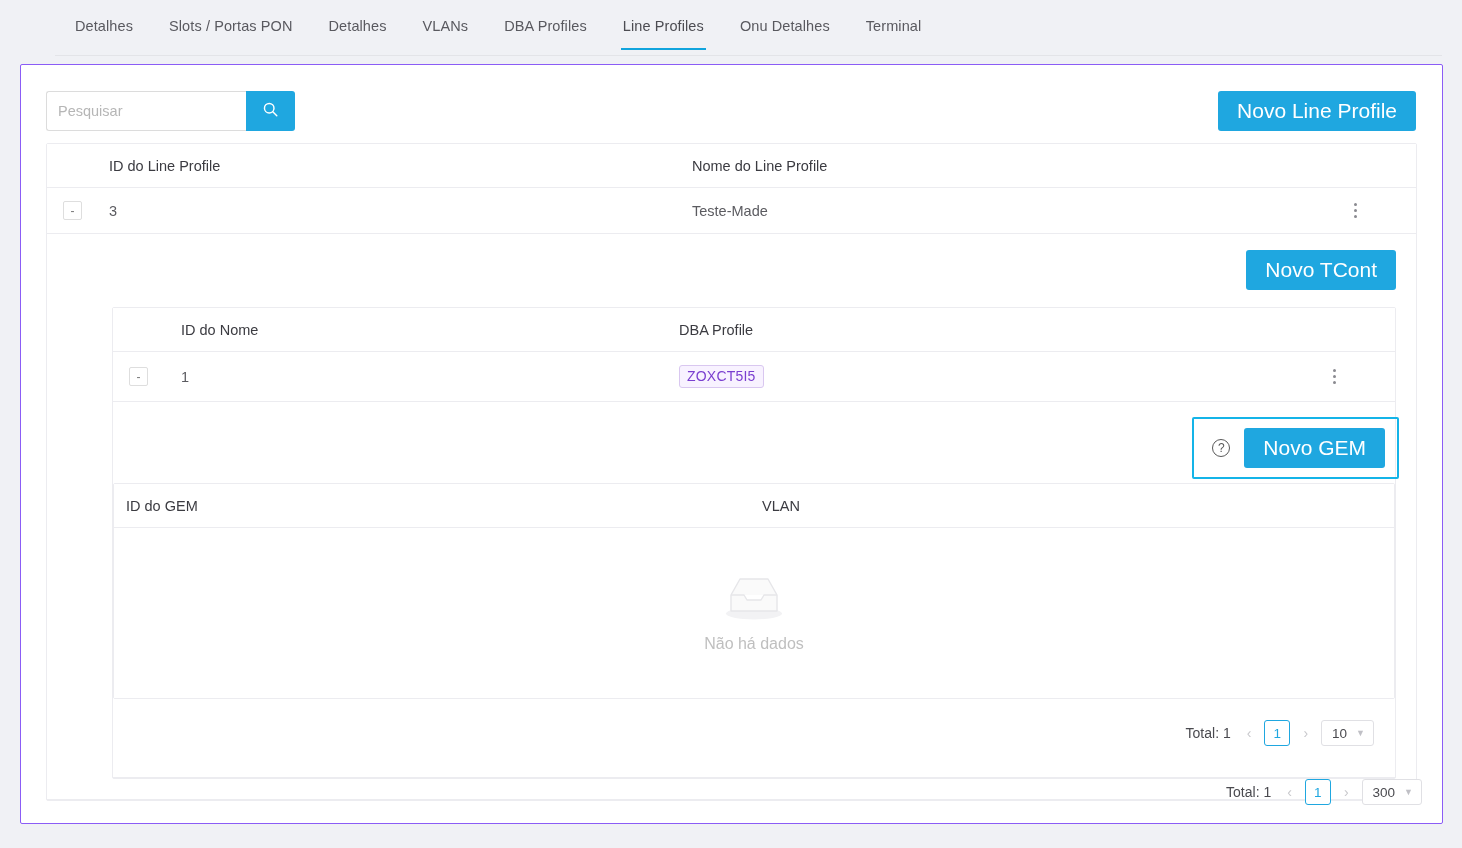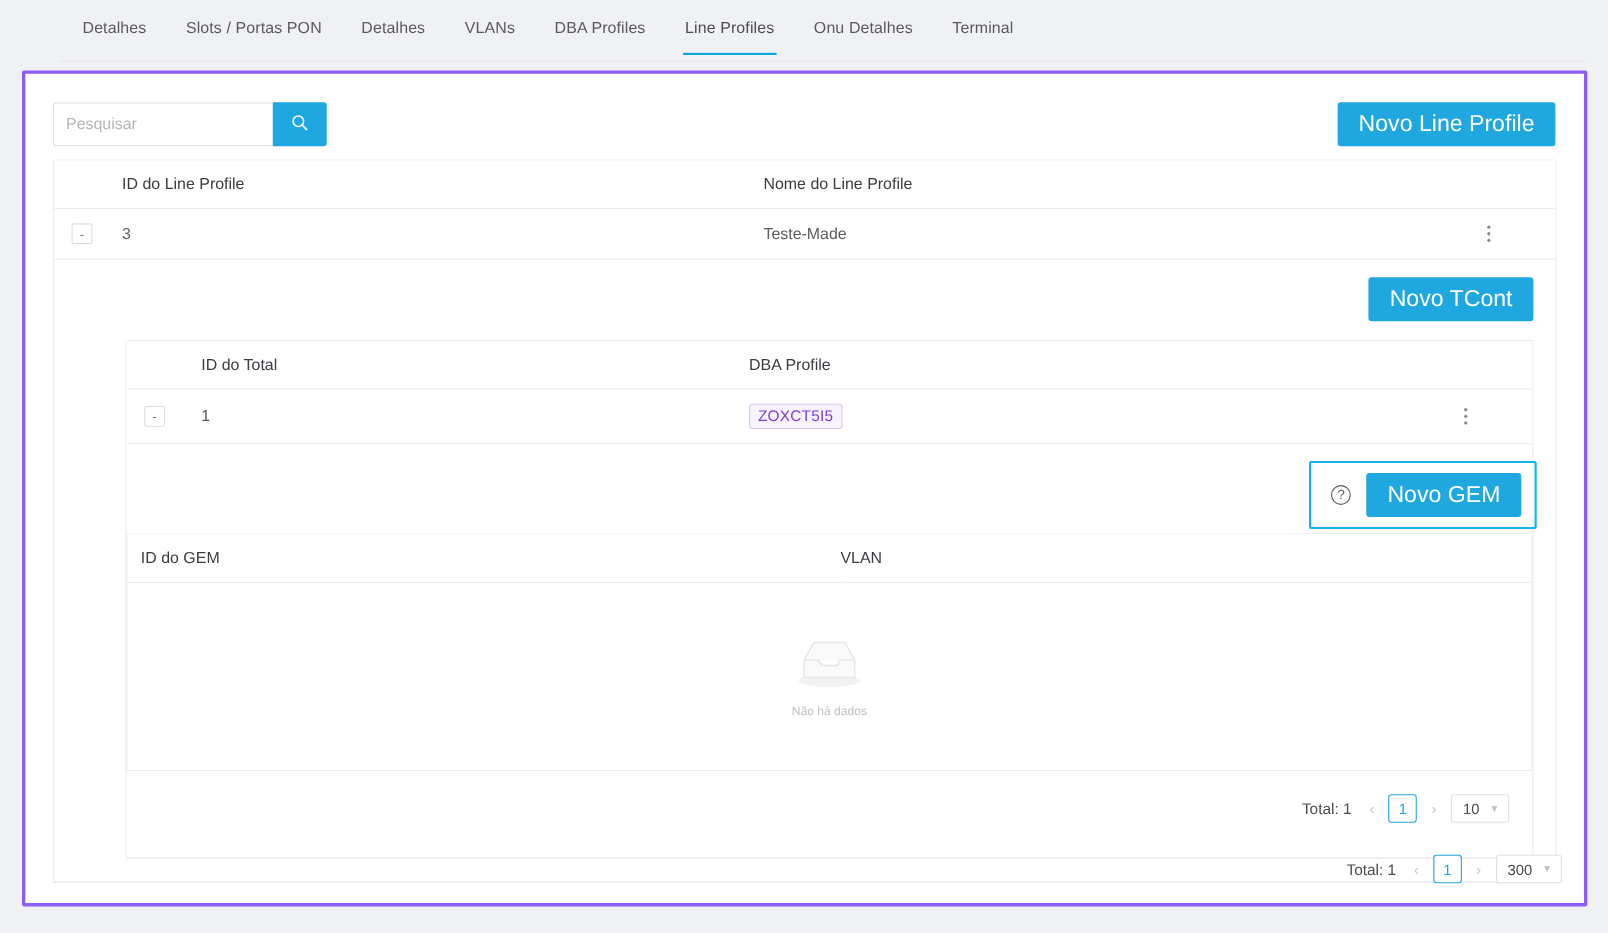--- a/index.html
+++ b/index.html
@@ -50,21 +50,21 @@
     z-index: 2;
   }
 
   
   .card {
     position: absolute;
     left: 20px; top: 64px;
     width: 1423px;
     height: 760px;
     background: #ffffff;
-    border: 3px solid #8b5cf6;
+    border: 1px solid #8b5cf6;
     border-radius: 2px;
   }
 
   
   .toolbar {
     position: relative;
     height: 78px;
     padding: 26px 26px 0 25px;
   }
   .searchwrap {
@@ -256,21 +256,21 @@
   .empty {
     height: 170px;
     display: flex;
     flex-direction: column;
     align-items: center;
     justify-content: center;
     gap: 9px;
   }
   .empty-text {
     color: #bfbfbf;
-    font-size: 11px;
+    font-size: 16px;
   }
 
   
   .pager {
     display: flex;
     align-items: center;
     justify-content: flex-end;
     gap: 11px;
     font-size: 14px;
     color: #4a4a4f;
@@ -395,21 +395,21 @@
               <table class="tbl tcont-tbl">
                 <colgroup>
                   <col style="width:68px">
                     <col style="width:498px">
                     <col>
                     <col style="width:70px">
                 </colgroup>
                 <thead>
                   <tr>
                     <th></th>
-                    <th>ID do Total</th>
+                    <th>ID do Nome</th>
                     <th>DBA Profile</th>
                     <th></th>
                   </tr>
                 </thead>
                 <tbody>
                   <tr>
                     <td>
                       <button class="expand-btn">-</button>
                     </td>
                     <td>1</td>

